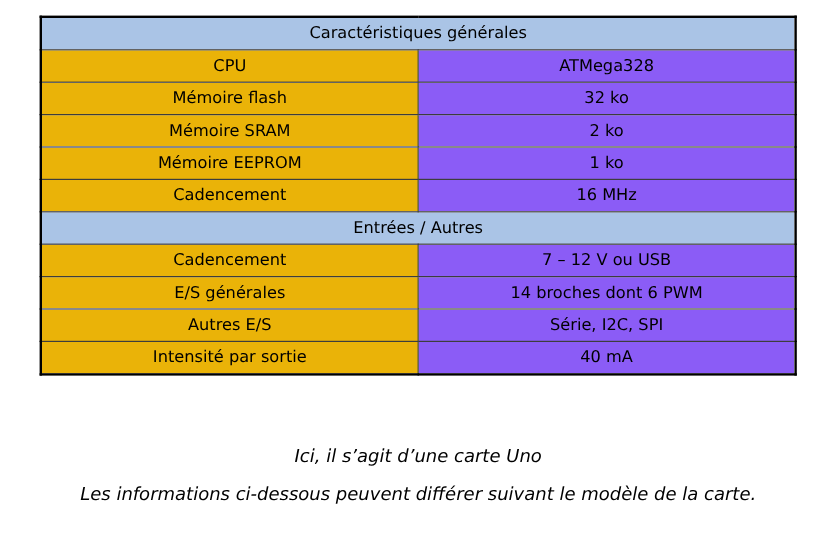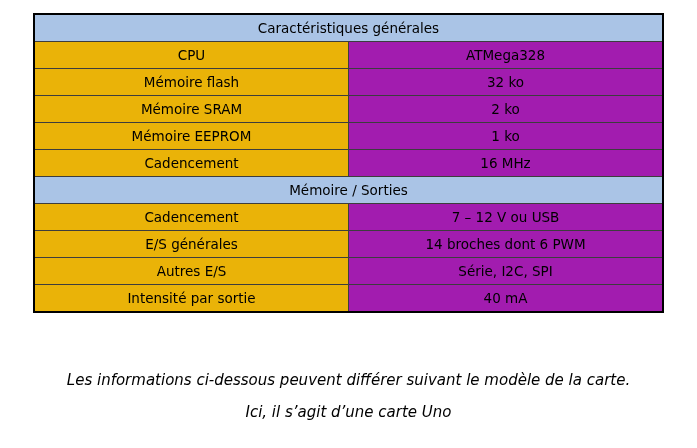--- a/index.html
+++ b/index.html
@@ -44,21 +44,21 @@
   th.section-header {
     background: #aac4e6;
     border-top: 2px solid #000000;
     border-bottom: 2px solid #000000;
   }
   td.spec-label {
     background: #eab308;
     width: 50%;
   }
   td.spec-value {
-    background: #a21caf;
+    background: #8b5cf6;
     width: 50%;
   }
   .caption {
     position: absolute;
     top: 371px;
     left: 0;
     width: 697px;
     text-align: center;
     font-style: italic;
     font-size: 15px;
@@ -92,21 +92,21 @@
         </tr>
         <tr>
           <td class="spec-label">Mémoire EEPROM</td>
           <td class="spec-value">1 ko</td>
         </tr>
         <tr>
           <td class="spec-label">Cadencement</td>
           <td class="spec-value">16 MHz</td>
         </tr>
         <tr>
-          <th class="section-header" colspan="2">Mémoire / Sorties</th>
+          <th class="section-header" colspan="2">Entrées / Autres</th>
         </tr>
         <tr>
           <td class="spec-label">Cadencement</td>
           <td class="spec-value">7 – 12 V ou USB</td>
         </tr>
         <tr>
           <td class="spec-label">E/S générales</td>
           <td class="spec-value">14 broches dont 6 PWM</td>
         </tr>
         <tr>
@@ -114,17 +114,17 @@
           <td class="spec-value">Série, I2C, SPI</td>
         </tr>
         <tr>
           <td class="spec-label">Intensité par sortie</td>
           <td class="spec-value">40 mA</td>
         </tr>
       </tbody>
   </table>
 
   <div class="caption">
+    <p>Ici, il s’agit d’une carte Uno</p>
     <p>Les informations ci-dessous peuvent différer suivant le modèle de la carte.</p>
-    <p>Ici, il s’agit d’une carte Uno</p>
   </div>
 
 </div>
 
 </body></html>

